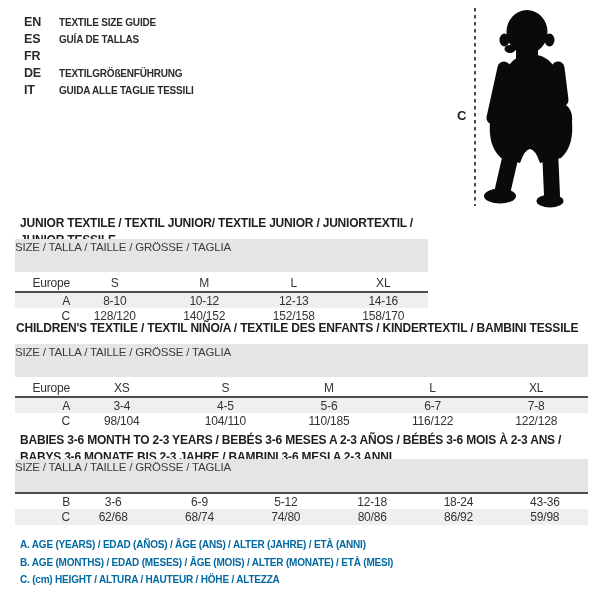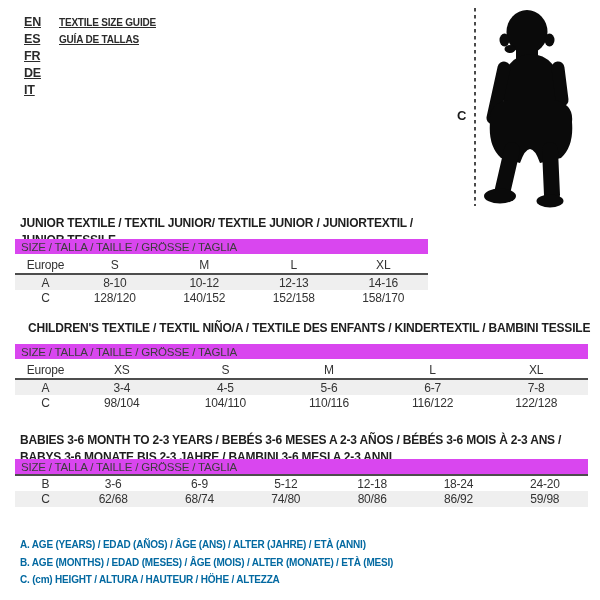--- a/index.html
+++ b/index.html
@@ -7,56 +7,56 @@
   body {
     width: 600px; height: 600px;
     position: relative;
     font-family: "Liberation Sans", sans-serif;
     color: #2b2b2b;
     overflow: hidden;
   }
   .abs { position: absolute; }
 
   
-  .lang-block { left: 24px; top: 14px; width: 380px; text-decoration: underline; }
+  .lang-block { left: 24px; top: 14px; width: 380px; }
   .lang-row { display: flex; line-height: 17px; }
   .lang-code {
     width: 35px; flex: 0 0 35px;
     font-size: 12.5px; font-weight: bold; letter-spacing: -0.2px;
   }
   .lang-title { font-size: 10px; font-weight: bold; letter-spacing: -0.2px; }
 
   
   .figure { left: 450px; top: 0; width: 150px; height: 215px; }
 
   
   .sec-heading {
     font-size: 12px; font-weight: bold; letter-spacing: -0.2px;
     color: #1e1e1e; line-height: 17px;
   }
   .sec1-heading { left: 20px; top: 215px; width: 430px; }
-  .sec2-heading { left: 28px; top: 320px; width: 565px; }
+  .sec2-heading { left: 16px; top: 320px; width: 565px; }
   .sec3-heading { left: 20px; top: 422px; width: 562px; margin-top: 10px; }
 
   
   .tbl-wrap { background: #ffffff; }
   .tbl1 { left: 15px; top: 239px; width: 413px; }
   .tbl2 { left: 15px; top: 344px; width: 573px; }
   .tbl3 { left: 15px; top: 459px; width: 573px; }
   .size-bar {
-    background: #d946ef; height: 15px; line-height: 17px;
-    padding-left: 6px; font-size: 11.5px; color: #3c3c3c;
+    background: #e5e5e5; height: 33px; line-height: 17px;
+    font-size: 11.5px; color: #3c3c3c;
     letter-spacing: -0.2px; margin-bottom: 2px;
   }
   table { border-collapse: collapse; width: 100%; table-layout: fixed; }
   td {
     font-size: 12px; letter-spacing: -0.2px; color: #333333;
     text-align: center; height: 16px; padding: 0; vertical-align: middle;
   }
-  td.lbl { text-align: center; padding-left: 6px; margin-top: 44px; }
+  td.lbl { text-align: right; padding-left: 6px; margin-top: 44px; }
   tr.divider-below td { border-bottom: 2px solid #4d4d4d; height: 18px; }
   tr.divider-above td { border-top: 2px solid #4d4d4d; }
   tr.alt td { background: #efefef; }
 
   
   .footnotes { left: 20px; top: 536px; width: 560px; }
   .footnote {
     font-size: 10px; font-weight: bold; letter-spacing: -0.2px;
     line-height: 17.5px; color: #0369a1;
   }
@@ -71,23 +71,25 @@
   </div>
   <div class="lang-row">
     <span class="lang-code">ES</span>
     <span class="lang-title">GUÍA DE TALLAS</span>
   </div>
   <div class="lang-row">
     <span class="lang-code">FR</span>
   </div>
   <div class="lang-row">
     <span class="lang-code">DE</span>
+    <span class="lang-title">TEXTILGRÖßENFÜHRUNG</span>
   </div>
   <div class="lang-row">
     <span class="lang-code">IT</span>
+    <span class="lang-title">GUIDA ALLE TAGLIE TESSILI</span>
   </div>
 </div>
 
 <div class="abs figure">
   <svg width="150" height="215" viewBox="0 0 150 215">
     <line x1="25" y1="8" x2="25" y2="206" stroke="#4a4a4a" stroke-width="2" stroke-dasharray="3.5 3.5"></line>
     <text x="7" y="120" font-size="13" font-weight="bold" fill="#1a1a1a">C</text>
     <g fill="#0a0a0a">
       <ellipse cx="77" cy="32" rx="20.5" ry="22"></ellipse>
       <ellipse cx="54.5" cy="40" rx="5" ry="6.5"></ellipse>
@@ -169,21 +171,21 @@
       <td>3-4</td>
       <td>4-5</td>
       <td>5-6</td>
       <td>6-7</td>
       <td>7-8</td>
     </tr>
     <tr>
       <td class="lbl">C</td>
       <td>98/104</td>
       <td>104/110</td>
-      <td>110/116</td>
+      <td>110/185</td>
       <td>116/122</td>
       <td>122/128</td>
     </tr>
   </tbody>
     </table>
 </div>
 
 <div class="abs sec-heading sec3-heading">BABIES 3-6 MONTH TO 2-3 YEARS / BEBÉS 3-6 MESES A 2-3 AÑOS / BÉBÉS 3-6 MOIS À 2-3 ANS / BABYS 3-6 MONATE BIS 2-3 JAHRE / BAMBINI 3-6 MESI A 2-3 ANNI</div>
 <div class="abs tbl-wrap tbl3">
   <div class="size-bar" style="margin-bottom:0">SIZE / TALLA / TAILLE / GRÖSSE / TAGLIA</div>
@@ -198,21 +200,21 @@
         <col>
       </colgroup>
     <tbody>
         <tr class="divider-above">
       <td class="lbl">B</td>
       <td>3-6</td>
       <td>6-9</td>
       <td>5-12</td>
       <td>12-18</td>
       <td>18-24</td>
-      <td>24-20</td>
+      <td>43-36</td>
     </tr>
     <tr class="alt">
       <td class="lbl">C</td>
       <td>62/68</td>
       <td>68/74</td>
       <td>74/80</td>
       <td>80/86</td>
       <td>86/92</td>
       <td>59/98</td>
     </tr>

